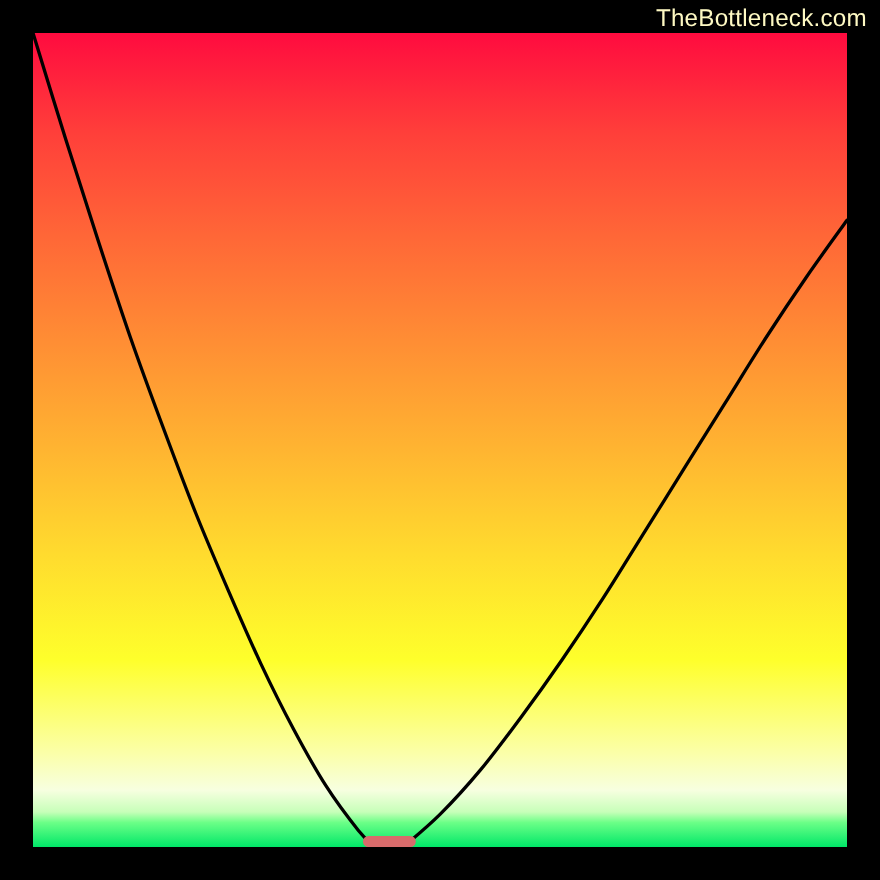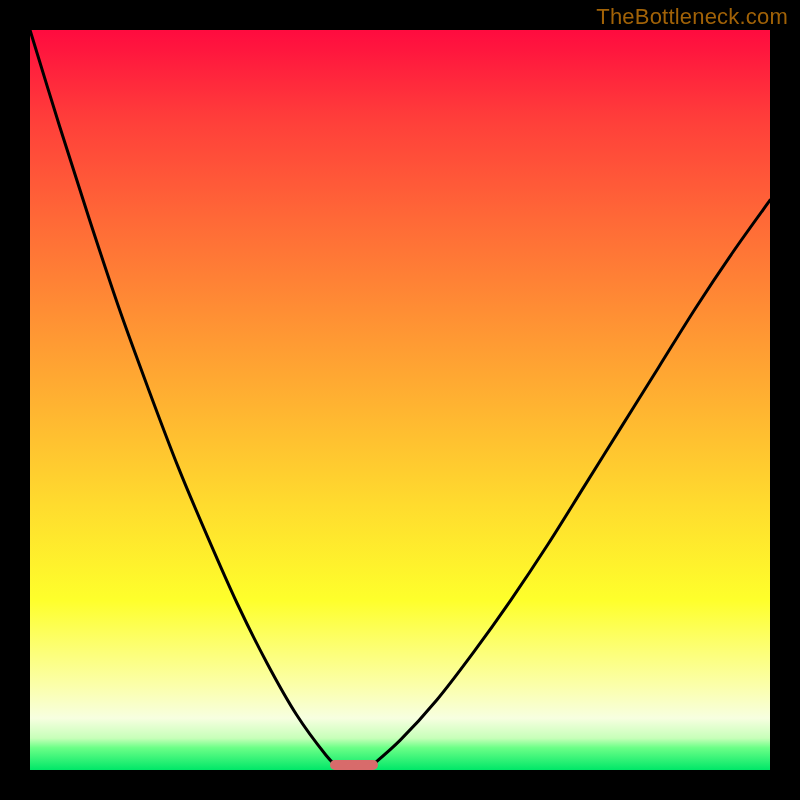--- a/index.html
+++ b/index.html
@@ -45,21 +45,21 @@
     position: absolute;
     height: 10px;
     border-radius: 5px;
     background: #d86b6b;
     bottom: 0px;
   }
   .watermark {
     position: absolute;
     top: 4px;
     right: 12px;
-    color: #a16207;
+    color: #fef9c3;
     font-size: 22px;
     font-weight: 500;
     letter-spacing: 0.2px;
     user-select: none;
   }
   svg.curve {
     position: absolute;
     left: 0;
     top: 0;
     width: 740px;

